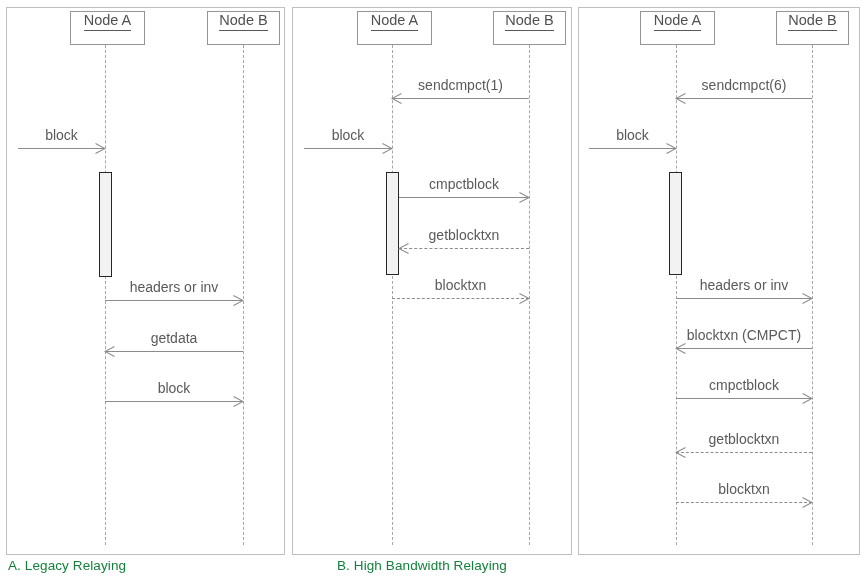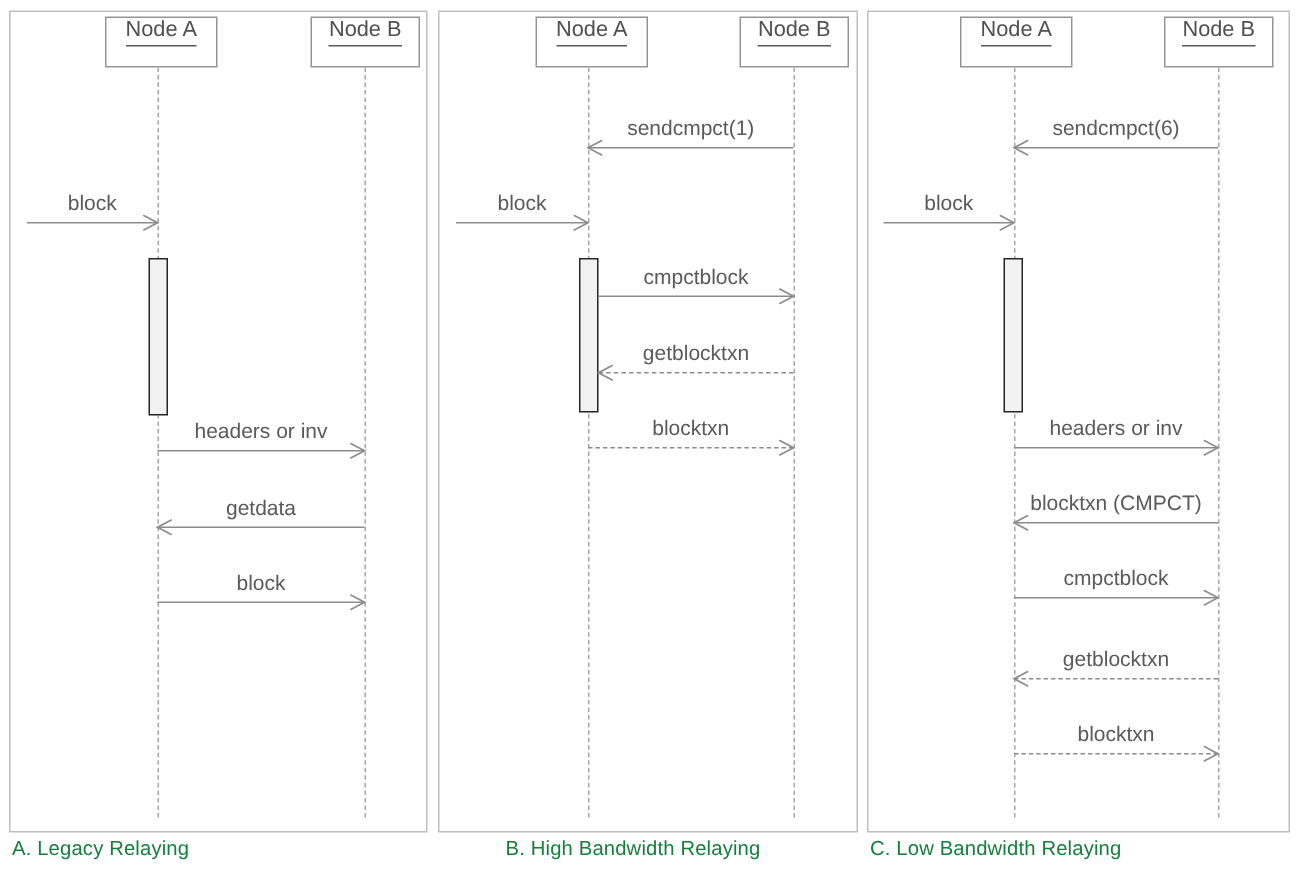--- a/index.html
+++ b/index.html
@@ -267,14 +267,13 @@
     </div>
     <div class="msg" style="left: 676px; top: 502px; width: 136px;">
       <div class="msg-line dashed"></div>
       <span class="arrowhead" style="left: 126px;">
         <svg width="11" height="11" viewBox="0 0 11 11">
           <path d="M 0.5 0.5 L 10 5.5 L 0.5 10.5" fill="none" stroke="#8c8c8c" stroke-width="1.1"></path>
         </svg>
       </span>
       <div class="msg-label">blocktxn</div>
     </div>
-    <div class="panel-caption" style="left: 580px; top: 558px;">C. Low Bandwidth Relaying</div>
   </div>
 
 </body></html>

